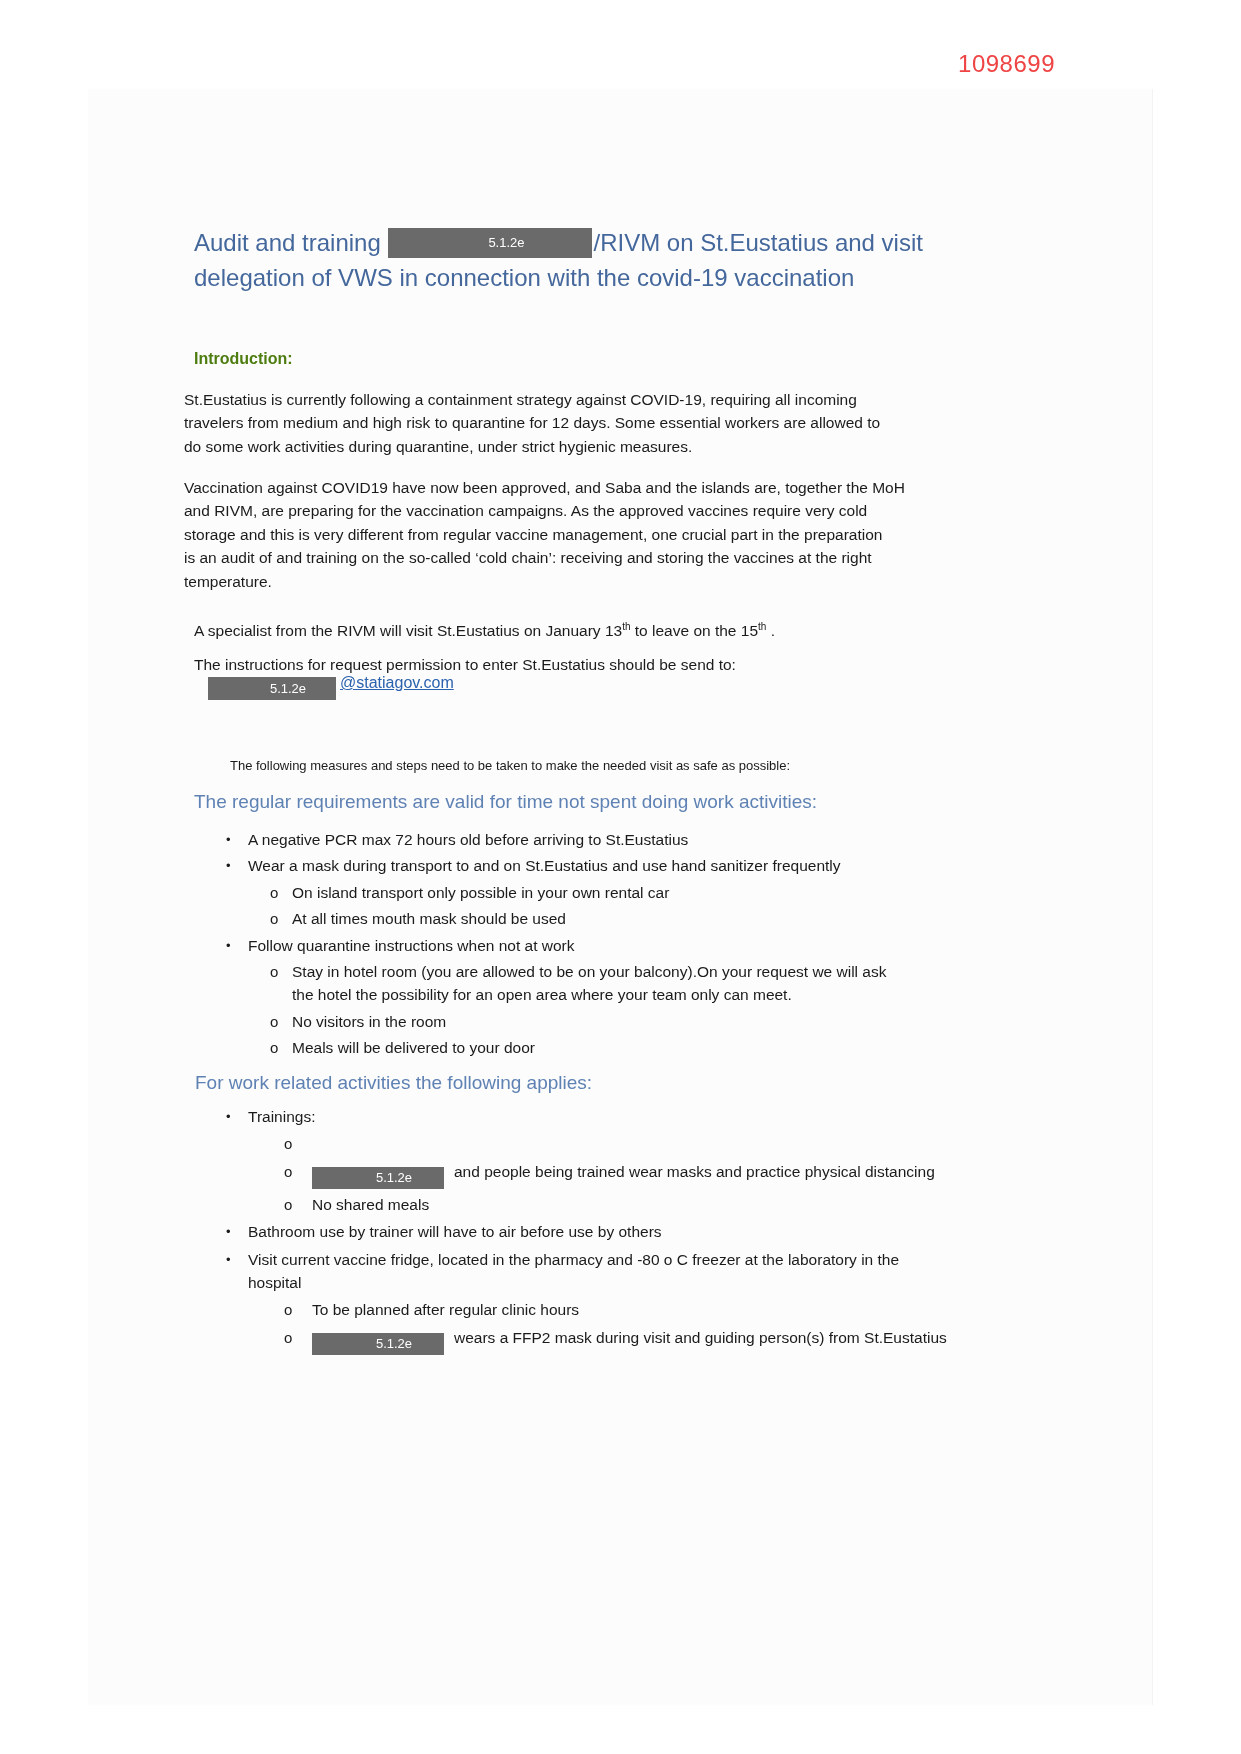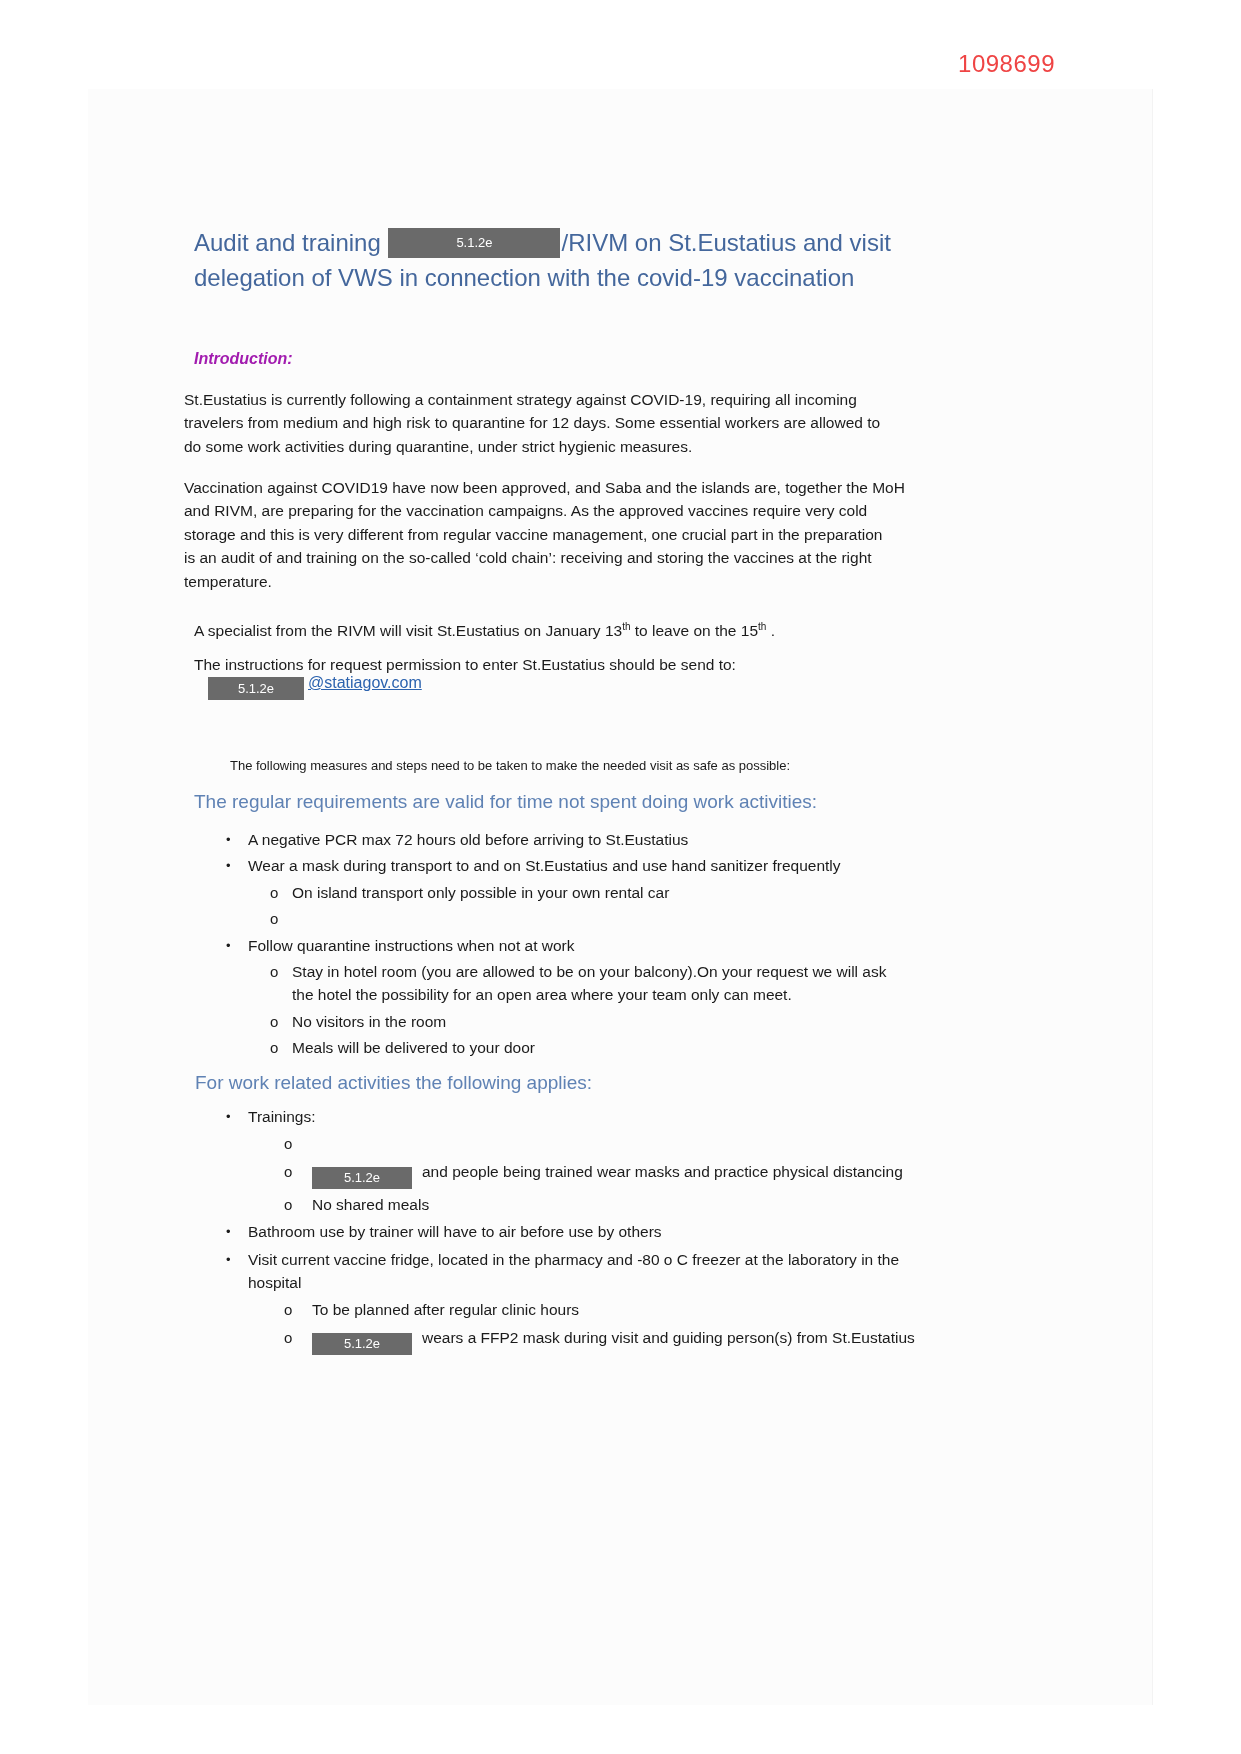--- a/index.html
+++ b/index.html
@@ -15,27 +15,27 @@
   .doc-number{
     position:absolute;left:955px;top:50px;width:100px;text-align:right;
     font-size:24px;color:#ef4444;letter-spacing:0.5px;
   }
   .doc-title{
     position:absolute;left:194px;top:226px;width:740px;
     font-size:24px;line-height:33px;color:#44679c;
   }
   .redact{
     display:inline-block;background:#6a6a6a;color:#ffffff;
-    text-align:center;vertical-align:middle;
+    text-align:center;vertical-align:middle;padding-left:32px;
   }
   .redact.title-size{width:172px;height:30px;line-height:30px;font-size:13px;margin:0 1px 3px 1px;}
   .redact.email-size{width:96px;height:23px;line-height:23px;font-size:13px;margin-left:14px;vertical-align:-5px;}
   .redact.inline-size{width:100px;height:22px;line-height:22px;font-size:13px;margin-right:10px;vertical-align:-5px;}
   .intro-heading{
-    position:absolute;left:194px;top:350px;font-size:16px;font-weight:bold;color:#a21caf;font-style:italic;
+    position:absolute;left:194px;top:350px;font-size:16px;font-weight:bold;color:#4d7c0f;
   }
   .para{position:absolute;left:184px;width:880px;font-size:15.5px;line-height:23.4px;}
   .para1{top:388px;}
   .para2{top:476px;}
   .specialist{position:absolute;left:194px;top:621px;font-size:15.5px;}
   .specialist sup{font-size:10px;}
   .instructions{position:absolute;left:194px;top:656px;font-size:15.5px;}
   .email-row{position:absolute;left:194px;top:674px;font-size:16px;}
   .email-link{color:#2b62ae;text-decoration:underline;margin-left:4px;cursor:pointer;}
   .measures{position:absolute;left:194px;top:758px;font-size:13px;margin-left:36px;}
@@ -102,20 +102,21 @@
   <div class="brow l1">
       <span class="marker">•</span>
       <div class="btext">Wear a mask during transport to and on St.Eustatius and use hand sanitizer frequently</div>
     </div>
   <div class="brow l2">
       <span class="marker">o</span>
       <div class="btext">On island transport only possible in your own rental car</div>
     </div>
   <div class="brow l2">
       <span class="marker">o</span>
+      <div class="btext">At all times mouth mask should be used</div>
     </div>
   <div class="brow l1">
       <span class="marker">•</span>
       <div class="btext">Follow quarantine instructions when not at work</div>
     </div>
   <div class="brow l2">
       <span class="marker">o</span>
       <div class="btext">
         <div>Stay in hotel room (you are allowed to be on your balcony).On your request we will ask</div>
         <div>the hotel the possibility for an open area where your team only can meet.</div>

